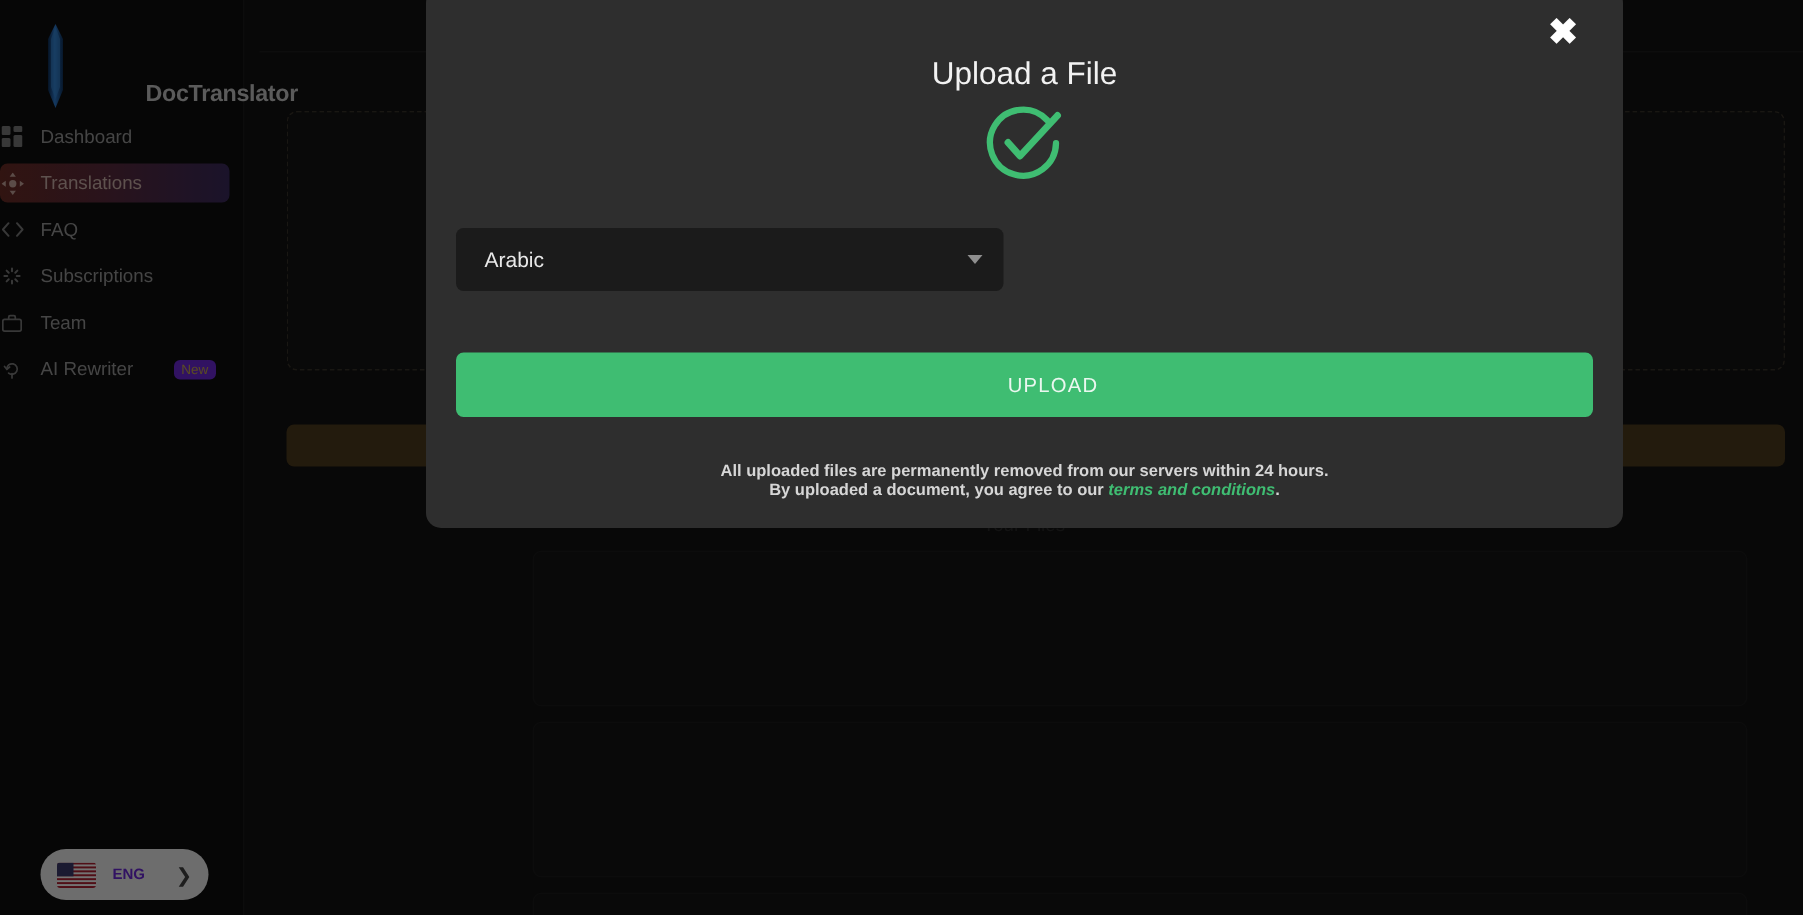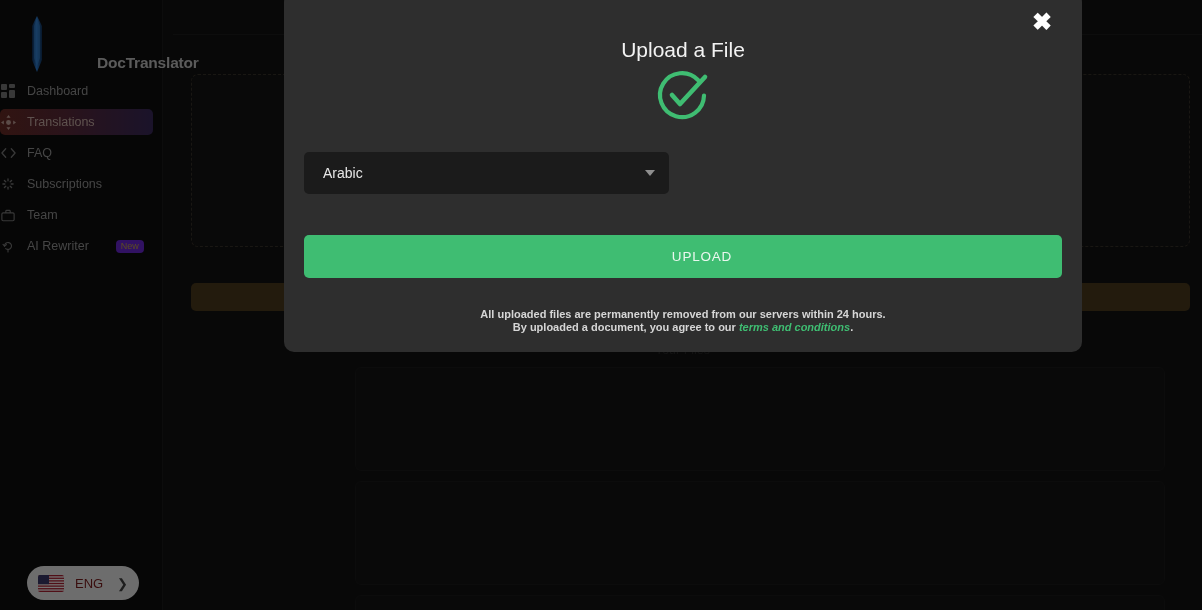--- a/index.html
+++ b/index.html
@@ -110,23 +110,23 @@
   .flag {
     width: 26px; height: 17px;
     border-radius: 2px;
     overflow: hidden;
     flex: 0 0 auto;
     position: relative;
     background: #fff;
   }
   .lang-code {
     margin-left: 11px;
-    font-size: 13px;
-    color: #7f1d1d;
-    font-weight: 400;
+    font-size: 10px;
+    color: #6d28d9;
+    font-weight: 700;
   }
   .lang-chev {
     margin-left: auto;
     color: #444;
     font-size: 13px;
     line-height: 1;
   }
 
   
   .page {

